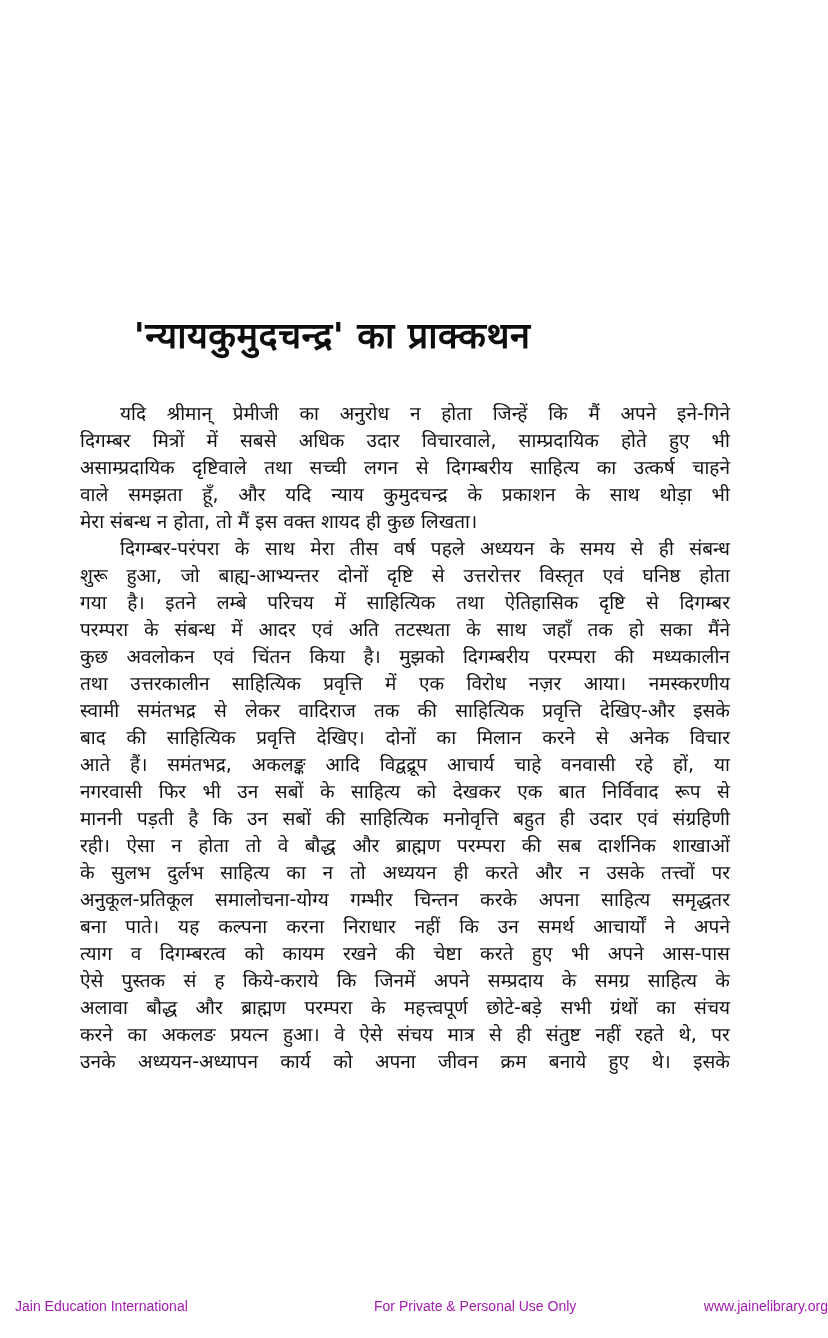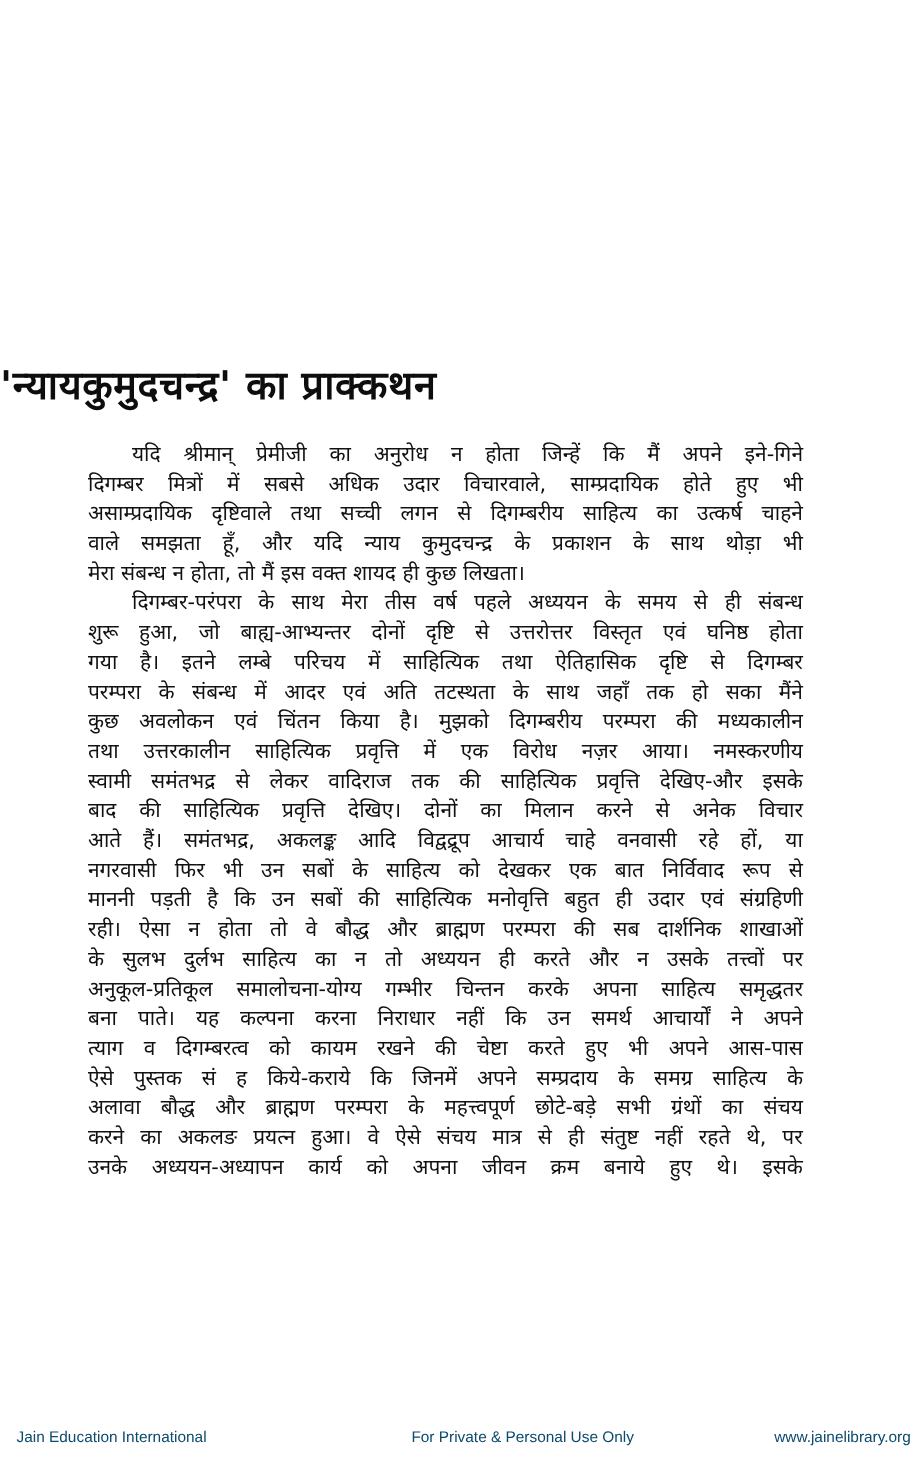--- a/index.html
+++ b/index.html
@@ -2,37 +2,37 @@
 <html><head>
   <meta charset="utf-8">
   <style>
     html, body { margin: 0; padding: 0; }
     body {
       width: 828px; height: 1338px; background: #ffffff; position: relative;
       overflow: hidden; color: #111111;
       font-family: "DejaVu Sans", sans-serif;
     }
     .title {
-      position: absolute; left: 0; width: 664px; top: 325px;
-      font-size: 36px; font-weight: bold; letter-spacing: 0.5px;
+      position: absolute; left: 0; width: 664px; top: 310px;
+      text-align: center; font-size: 36px; font-weight: bold; letter-spacing: 0.5px;
       color: #0d0d0d;
     }
     .body-text {
       position: absolute; left: 80px; width: 650px; top: 400px;
     }
     .line {
       height: 27px; line-height: 27px; font-size: 19px; white-space: nowrap;
       display: flex; justify-content: space-between; overflow: visible;
     }
     .line.last { justify-content: flex-start; gap: 6px; }
     .line.indent { padding-left: 40px; }
     .line span.w { display: inline-block; }
     .footer {
       position: absolute; left: 0; top: 1298px; width: 828px; height: 20px;
-      font-family: "Liberation Sans", sans-serif; font-size: 14px; color: #0c4a6e;
+      font-family: "Liberation Sans", sans-serif; font-size: 14px; color: #a21caf;
     }
     .footer .f-left { position: absolute; left: 15px; }
     .footer .f-center { position: absolute; left: 326px; margin-left: 48px; }
     .footer .f-right { position: absolute; right: 0; }
   </style>
 </head>
 <body>
 
 <div class="title">'न्यायकुमुदचन्द्र' का प्राक्कथन</div>
 

